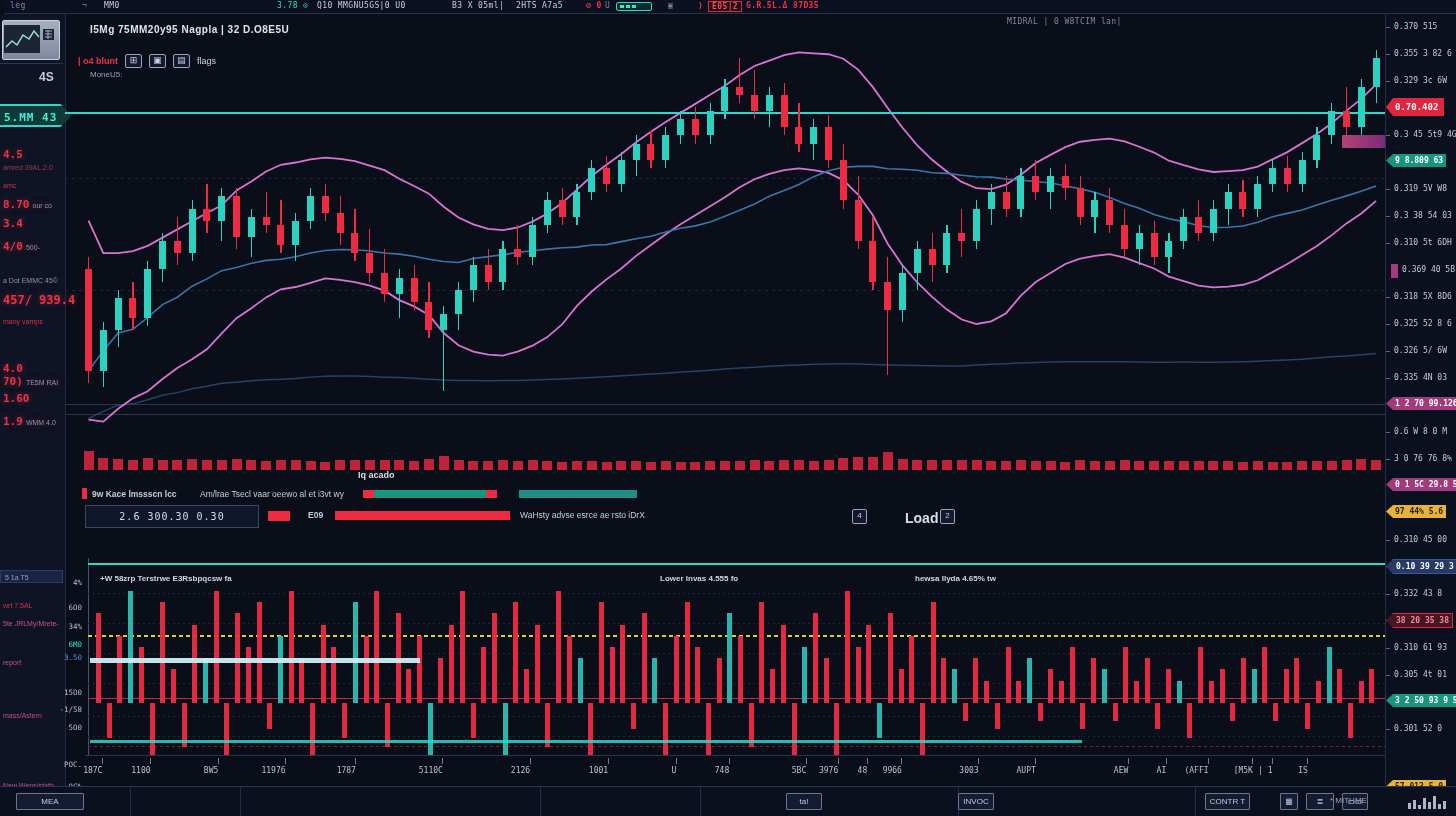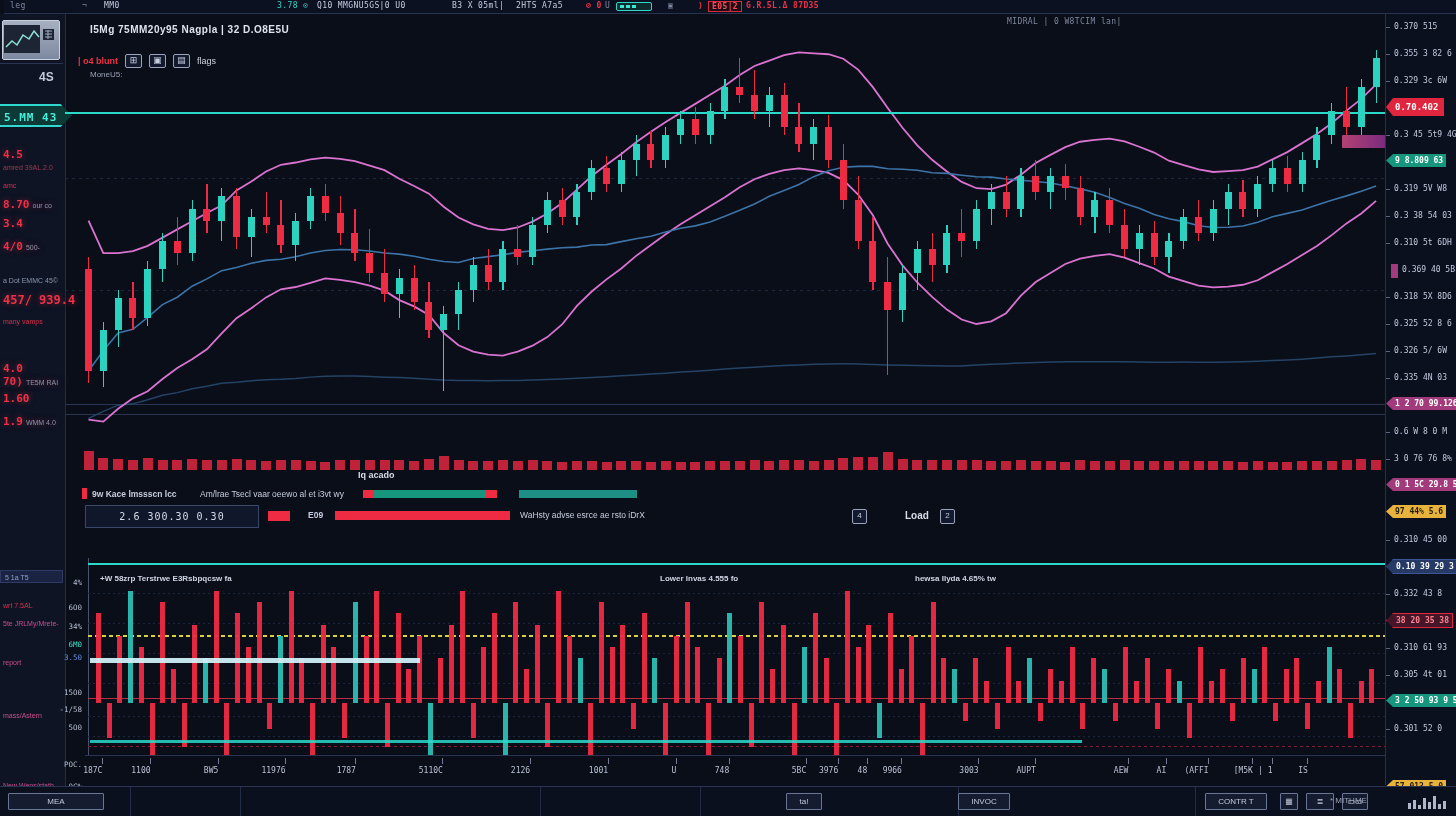--- a/index.html
+++ b/index.html
@@ -443,21 +443,21 @@
   <div class="lg-bar abs" style="left:486px;top:490px;width:11px;background:#ef2b43"></div>
   <div class="lg-bar abs" style="left:519px;top:490px;width:118px;background:#1d8f85"></div>
 
   <div id="ohlc-box" class="abs">2.6 300.30 0.30</div>
   <div class="lg-sq abs" style="left:268px;top:511px;width:22px;height:10px"></div>
   <div class="lg-text abs" style="left:308px;top:510px;font-weight:bold">E09</div>
   <div class="lg-bar abs" style="left:335px;top:511px;width:175px;height:9px;background:#ef2b43"></div>
   <div class="lg-text abs" style="left:520px;top:510px">WaHsty advse esrce  ae rsto iDrX</div>
 
   <div class="sq-btn abs" style="left:852px;top:509px">4</div>
-  <div id="load-lbl" class="abs" style="left:905px;top:510px;font-size:10px;font-weight:bold;color:#d8dce8">Load</div>
+  <div id="load-lbl" class="abs" style="left:905px;top:510px;font-size:14px;font-weight:bold;color:#d8dce8">Load</div>
   <div class="sq-btn abs" style="left:940px;top:509px">2</div>
 
   <svg id="lower-svg" class="abs" style="left:88px;top:558px;shape-rendering:crispEdges" width="1297" height="197">
       <line x1="0.5" y1="0" x2="0.5" y2="197" stroke="#46536f"></line>
       <line x1="0" y1="6" x2="1297" y2="6" stroke="#2bd9cb" stroke-width="2"></line>
       <line x1="0" y1="35" x2="1297" y2="35" stroke="#1c2440" stroke-dasharray="2 3"></line>
       <line x1="0" y1="65" x2="1297" y2="65" stroke="#1c2440" stroke-dasharray="2 3"></line>
       <line x1="0" y1="95" x2="1297" y2="95" stroke="#1c2440" stroke-dasharray="2 3"></line>
       <line x1="0" y1="125" x2="1297" y2="125" stroke="#1c2440" stroke-dasharray="2 3"></line>
       <line x1="0" y1="158" x2="1297" y2="158" stroke="#1c2440" stroke-dasharray="2 3"></line>
@@ -801,24 +801,24 @@
       </div>
     </div>
 
   <div id="statusbar" class="abs">
       <div class="st-div" style="left: 130px;"></div>
       <div class="st-div" style="left: 240px;"></div>
       <div class="st-div" style="left: 540px;"></div>
       <div class="st-div" style="left: 700px;"></div>
       <div class="st-div" style="left: 958px;"></div>
       <div class="st-div" style="left: 1195px;"></div>
-      <div class="st-box" style="left: 8px; width: 96px;">MEA</div>
+      <div class="st-box" style="left: 16px; width: 68px;">MEA</div>
       <div class="st-box" style="left: 786px; width: 36px;">ta!</div>
-      <div class="st-box" style="left: 958px; width: 52px;">INVOC</div>
-      <div class="st-box" style="left: 1205px; width: 62px;">CONTR T</div>
+      <div class="st-box" style="left: 958px; width: 36px;">INVOC</div>
+      <div class="st-box" style="left: 1205px; width: 45px;">CONTR T</div>
       <div class="st-box" style="left: 1280px; width: 18px;">▦</div>
       <div class="st-box" style="left: 1306px; width: 28px;">≣</div>
       <div class="st-box" style="left: 1342px; width: 26px;">▭▭</div>
       <div class="st-text" style="left: 1330px;">* MITHME</div>
       <svg width="44" height="18" style="position: absolute; left: 1408px; top: 6px;">
         <rect x="0" y="10" width="3" height="6" fill="#aeb6c8"></rect>
         <rect x="5" y="7" width="3" height="9" fill="#aeb6c8"></rect>
         <rect x="10" y="12" width="3" height="4" fill="#aeb6c8"></rect>
         <rect x="15" y="5" width="3" height="11" fill="#aeb6c8"></rect>
         <rect x="20" y="9" width="3" height="7" fill="#aeb6c8"></rect>

